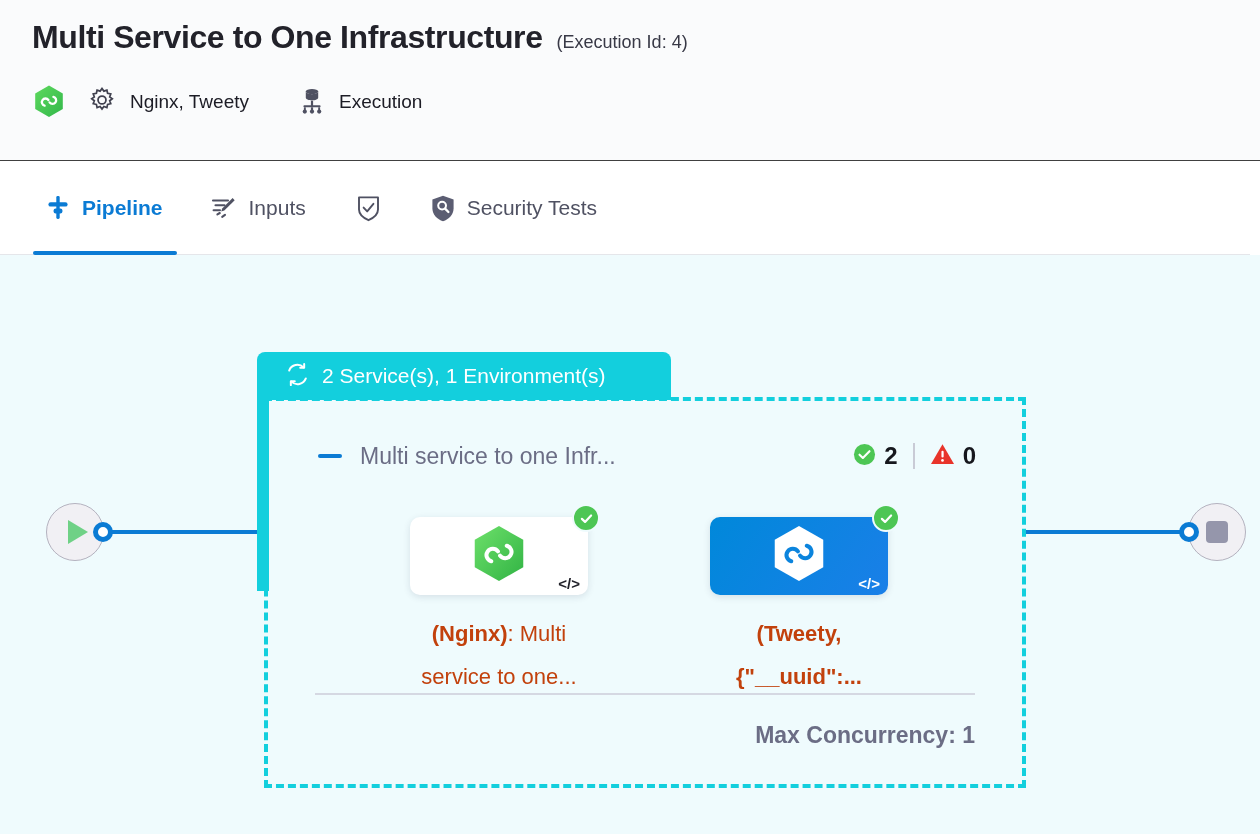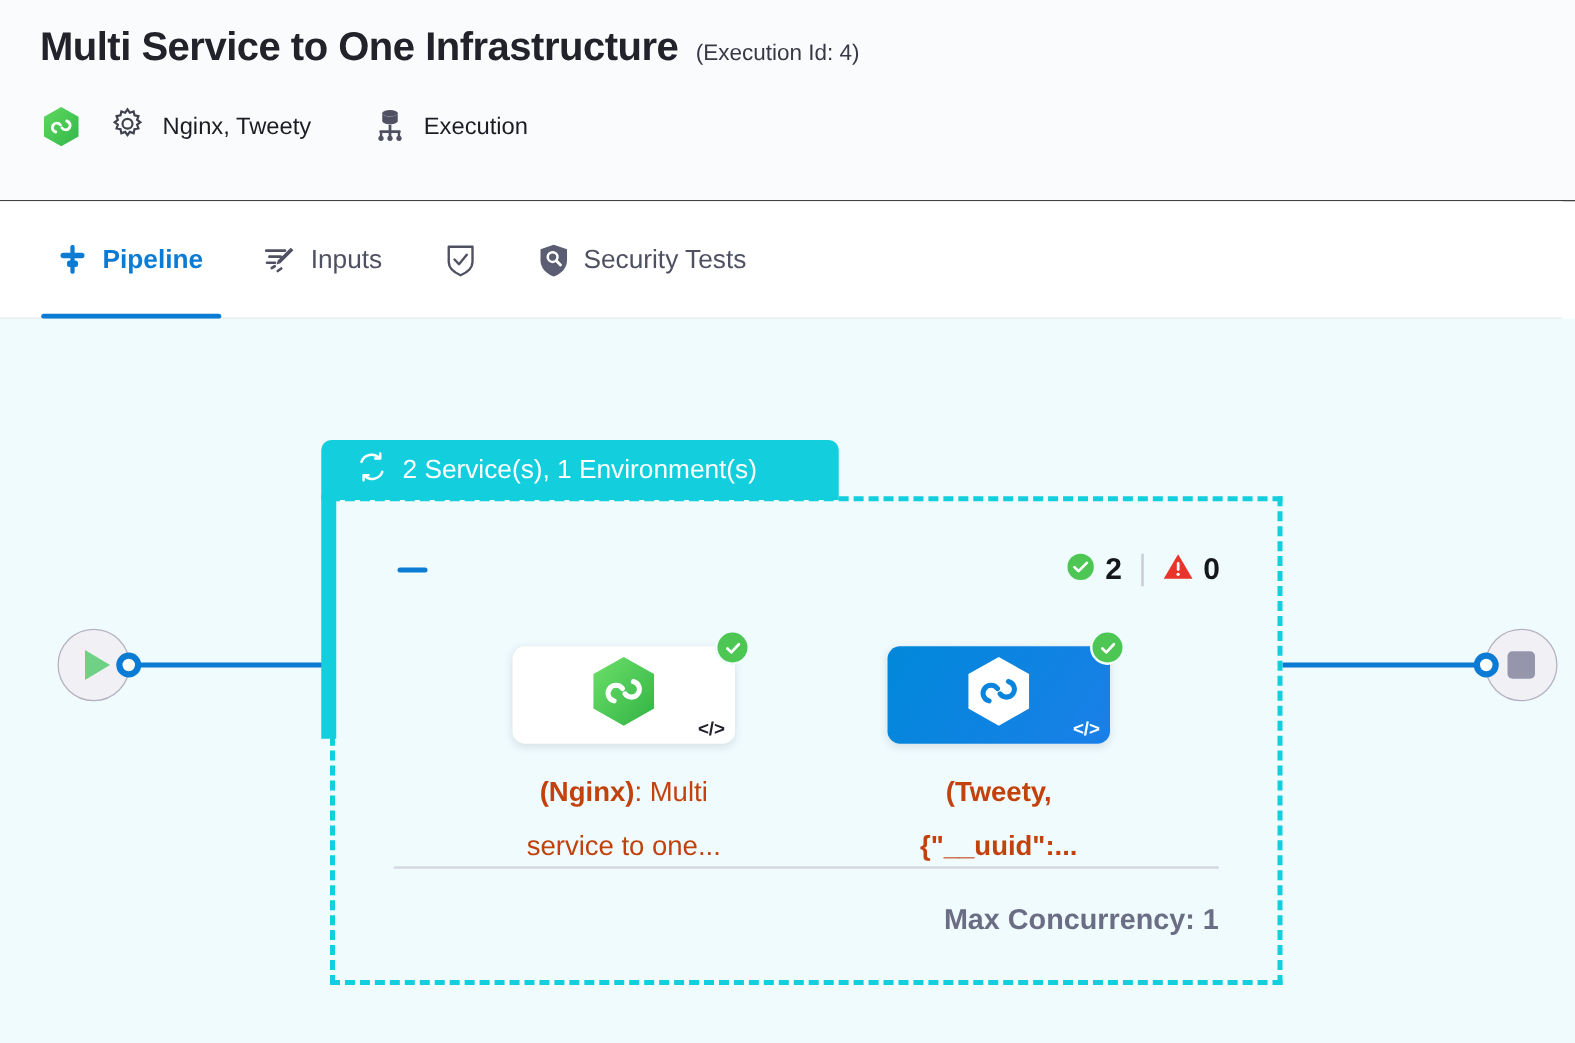--- a/index.html
+++ b/index.html
@@ -326,20 +326,21 @@
 </div>
 <div class="ringdot ringdot-start"></div>
 
 <div class="endnode node-end">
   <div class="stop-sq"></div>
 </div>
 <div class="ringdot ringdot-end"></div>
 
 <div class="group-header">
   <span class="collapse-dash"></span>
+  <span class="group-title">Multi service to one Infr...</span>
 
   <span class="counts">
     <span class="count-item">
       <span>
         <svg width="23" height="23" viewBox="0 0 24 24">
           <circle cx="12" cy="12" r="11" fill="#4dc654"></circle>
           <path d="M6.8 12.2 L10.3 15.6 L17.2 8.6" fill="none" stroke="#ffffff" stroke-width="2.2" stroke-linecap="round" stroke-linejoin="round"></path>
         </svg>
       </span>
       <span class="count-num">2</span>

